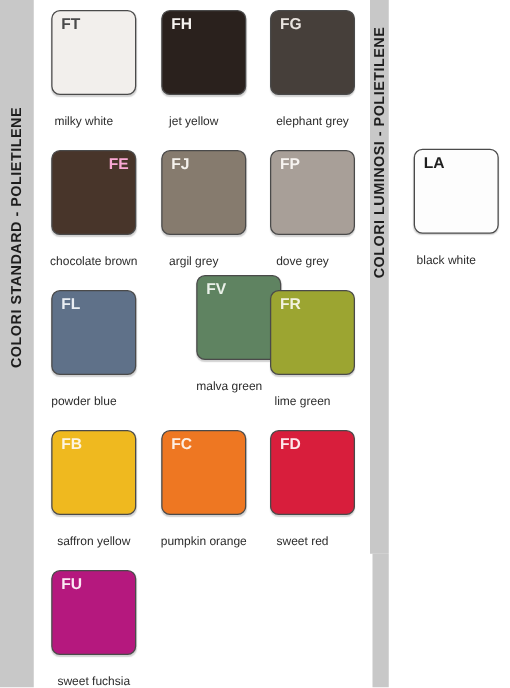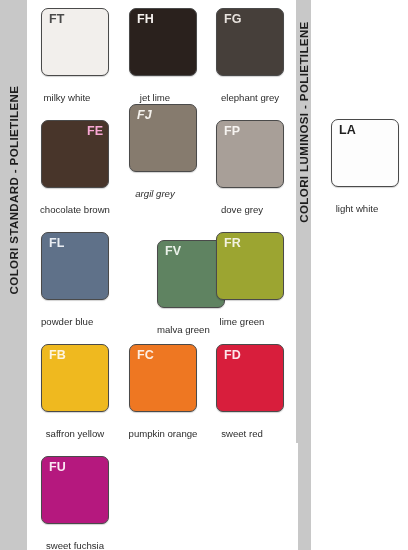--- a/index.html
+++ b/index.html
@@ -114,53 +114,53 @@
     <div class="swatch-cell" style="left: 41px; top: 8px;">
       <div class="swatch-chip" style="background: rgb(242, 239, 236);">
         <span class="code" style="color: rgb(74, 74, 74);">FT</span>
       </div>
       <div class="swatch-name">milky white</div>
     </div>
     <div class="swatch-cell" style="left: 129px; top: 8px;">
       <div class="swatch-chip" style="background: rgb(42, 33, 29);">
         <span class="code" style="color: rgb(245, 242, 239);">FH</span>
       </div>
-      <div class="swatch-name">jet lime</div>
+      <div class="swatch-name">jet yellow</div>
     </div>
     <div class="swatch-cell" style="left: 216px; top: 8px;">
       <div class="swatch-chip" style="background: rgb(70, 63, 58);">
         <span class="code" style="color: rgb(232, 227, 222); text-align: center;">FG</span>
       </div>
       <div class="swatch-name wide">elephant grey</div>
     </div>
     <div class="swatch-cell" style="left: 41px; top: 120px;">
       <div class="swatch-chip" style="background: rgb(72, 53, 42);">
         <span class="code" style="color: #f9a8d4; padding-left: 38px;">FE</span>
       </div>
       <div class="swatch-name wide">chocolate brown</div>
     </div>
-    <div class="swatch-cell" style="left: 129px; top: 104px; font-style: italic;">
+    <div class="swatch-cell" style="left: 129px; top: 120px;">
       <div class="swatch-chip" style="background: rgb(134, 123, 110);">
         <span class="code" style="color: rgb(244, 241, 236);">FJ</span>
       </div>
       <div class="swatch-name">argil grey</div>
     </div>
     <div class="swatch-cell" style="left: 216px; top: 120px;">
       <div class="swatch-chip" style="background: rgb(168, 159, 152);">
         <span class="code" style="color: rgb(246, 243, 240);">FP</span>
       </div>
       <div class="swatch-name">dove grey</div>
     </div>
     <div class="swatch-cell" style="left: 41px; top: 232px;">
       <div class="swatch-chip" style="background: rgb(95, 113, 137);">
         <span class="code" style="color: rgb(233, 237, 242);">FL</span>
       </div>
       <div class="swatch-name">powder blue</div>
     </div>
-    <div class="swatch-cell" style="left: 129px; top: 240px; padding-left: 28px;">
+    <div class="swatch-cell" style="left: 129px; top: 220px; padding-left: 28px;">
       <div class="swatch-chip" style="background: rgb(95, 131, 97);">
         <span class="code" style="color: rgb(234, 241, 233);">FV</span>
       </div>
       <div class="swatch-name">malva green</div>
     </div>
     <div class="swatch-cell" style="left: 216px; top: 232px;">
       <div class="swatch-chip" style="background: rgb(156, 165, 49);">
         <span class="code" style="color: rgb(242, 241, 223);">FR</span>
       </div>
       <div class="swatch-name">lime green</div>
@@ -188,15 +188,15 @@
         <span class="code" style="color: rgb(251, 232, 243);">FU</span>
       </div>
       <div class="swatch-name wide">sweet fuchsia</div>
     </div>
   </div>
 <div id="luminous-grid">
     <div class="swatch-cell" style="left: 331px; top: 119px;">
       <div class="swatch-chip" style="background: rgb(253, 253, 253);">
         <span class="code" style="color: rgb(31, 31, 31);">LA</span>
       </div>
-      <div class="swatch-name">light white</div>
+      <div class="swatch-name">black white</div>
     </div>
   </div>
 
 </body></html>

